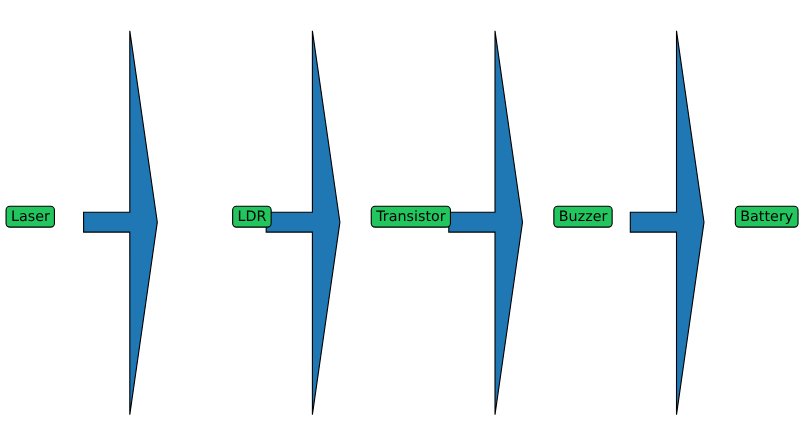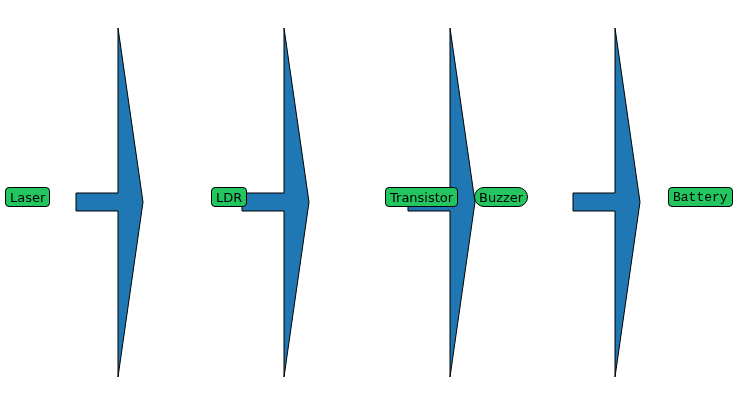--- a/index.html
+++ b/index.html
@@ -25,15 +25,15 @@
   <g transform="translate(332,0)">
     <path d="M76,193 L118,193 L118,28 L143,202 L118,377 L118,211 L76,211 Z" fill="#1f77b4" stroke="#000" stroke-width="1"></path>
   </g>
   <g transform="translate(497,0)">
     <path d="M76,193 L118,193 L118,28 L143,202 L118,377 L118,211 L76,211 Z" fill="#1f77b4" stroke="#000" stroke-width="1"></path>
   </g>
 </svg>
 
 <div class="label" style="left:5px;">Laser</div>
 <div class="label" style="left:171px;margin-left:40px;">LDR</div>
-<div class="label" style="left:337px;margin-left:48px;">Transistor</div>
-<div class="label" style="left:474px;border-radius:10px;">Buzzer</div>
-<div class="label" style="left:668px;font-family:Liberation Mono, monospace;">Battery</div>
+<div class="label" style="left:337px;">Transistor</div>
+<div class="label" style="left:503px;">Buzzer</div>
+<div class="label" style="left:668px;">Battery</div>
 
 </body></html>

